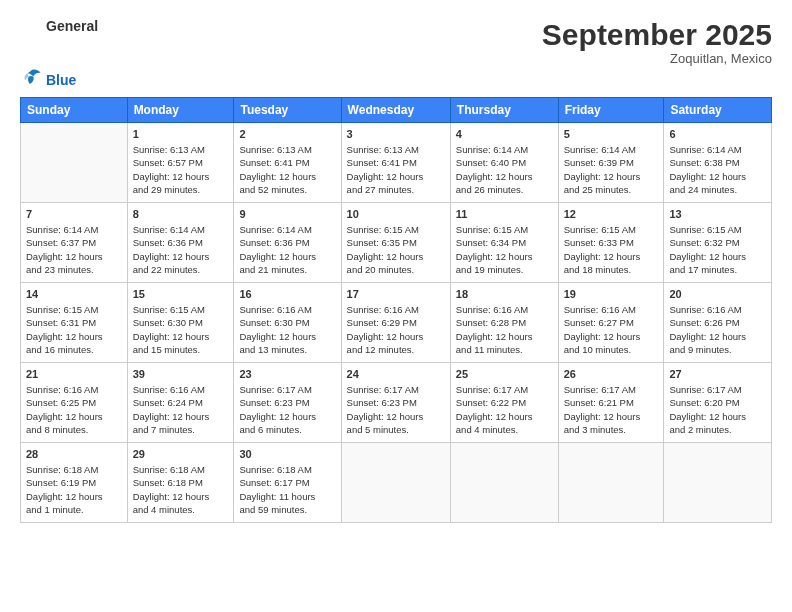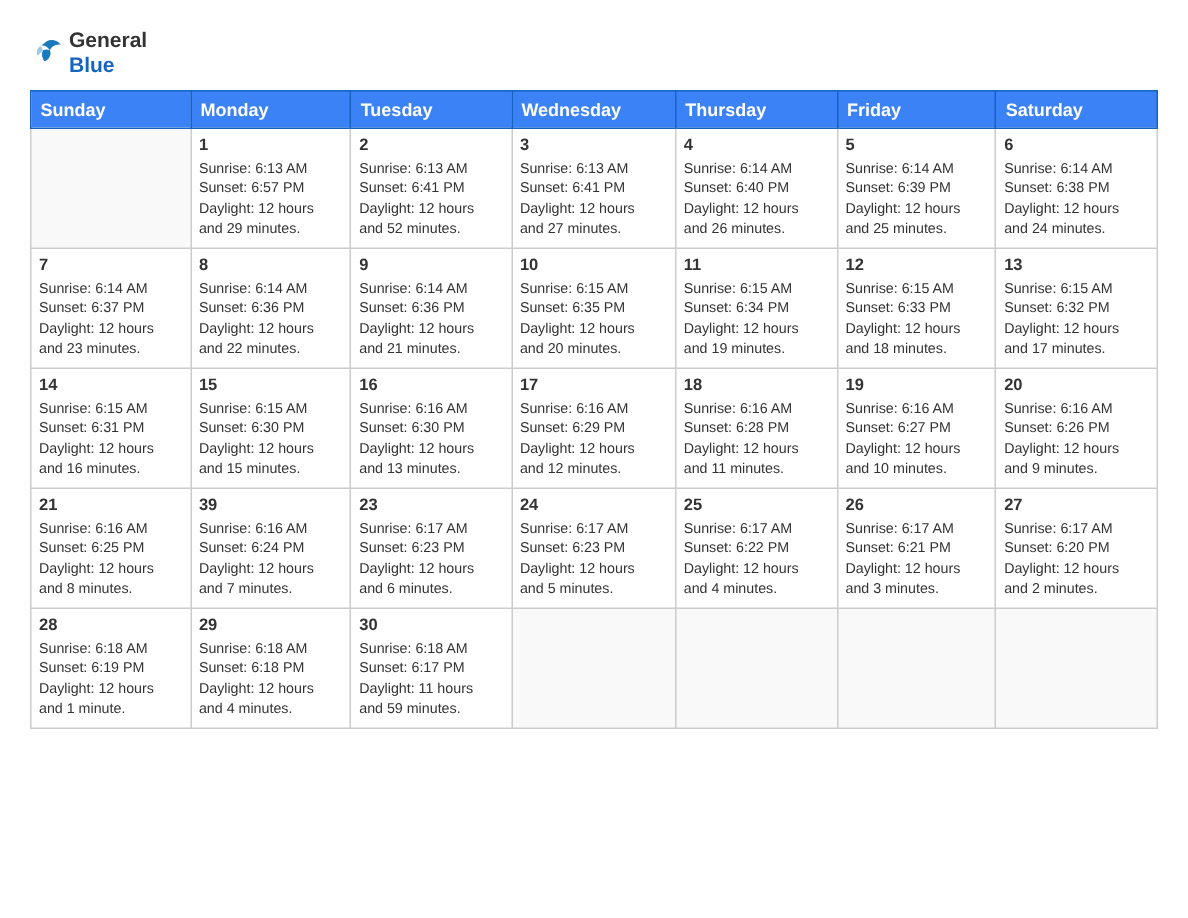--- a/index.html
+++ b/index.html
@@ -17,30 +17,30 @@
       background: #fff;
     }
     .header {
       display: flex;
       justify-content: space-between;
       align-items: flex-start;
       margin-bottom: 8px;
     }
     .logo {
       display: flex;
-      align-items: center;
+      align-items: flex-end;
       gap: 4px;
     }
     .logo-text {
       font-size: 14px;
       font-weight: bold;
       line-height: 1.2;
     }
     .logo-general { color: #333; }
-    .logo-blue { color: #1565c0; }
+    .logo-blue { color: #1565c0; margin-top: 37px; }
     .logo-bird {
       width: 22px;
       height: 22px;
     }
     .title-block { text-align: right; }
     .month-title {
       font-size: 30px;
       font-weight: bold;
       color: #333;
       line-height: 1.1;
@@ -90,20 +90,24 @@
       <svg class="logo-bird" viewBox="0 0 30 30" xmlns="http://www.w3.org/2000/svg">
         <path d="M15 5 C18 2, 26 4, 28 8 C24 7, 20 9, 18 13 C16 10, 13 8, 10 9 C12 7, 14 6, 15 5Z" fill="#1a7abf"></path>
         <path d="M18 13 C20 17, 17 22, 13 23 C11 20, 10 16, 12 13 C14 12, 16 12, 18 13Z" fill="#1a7abf"></path>
         <path d="M10 9 C7 10, 5 14, 7 18 C9 16, 11 14, 12 13 C11 11, 10 10, 10 9Z" fill="#a0c8e8"></path>
       </svg>
       <div>
         <div class="logo-text logo-general">General</div>
         <div class="logo-text logo-blue">Blue</div>
       </div>
     </div>
+    <div class="title-block">
+      <div class="month-title">September 2025</div>
+      <div class="location">Zoquitlan, Mexico</div>
+    </div>
   </div>
 
   <table class="calendar">
     <thead>
       <tr>
       <th>Sunday</th>
           <th>Monday</th>
           <th>Tuesday</th>
           <th>Wednesday</th>
           <th>Thursday</th>

